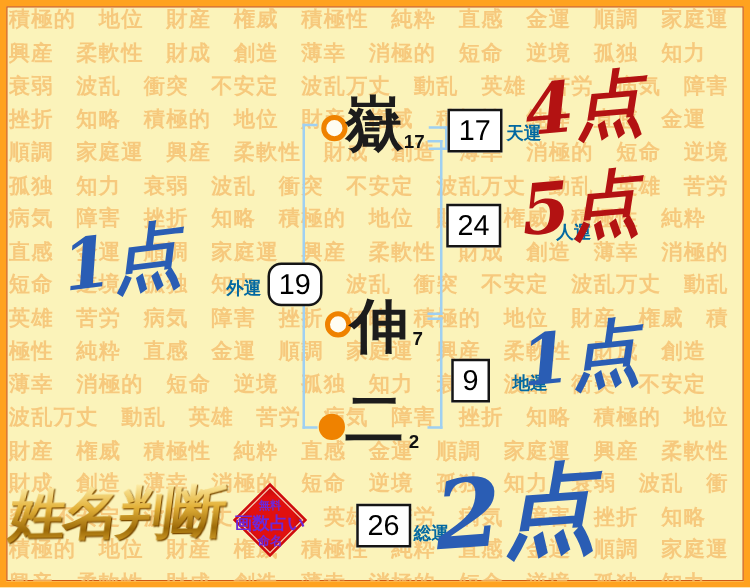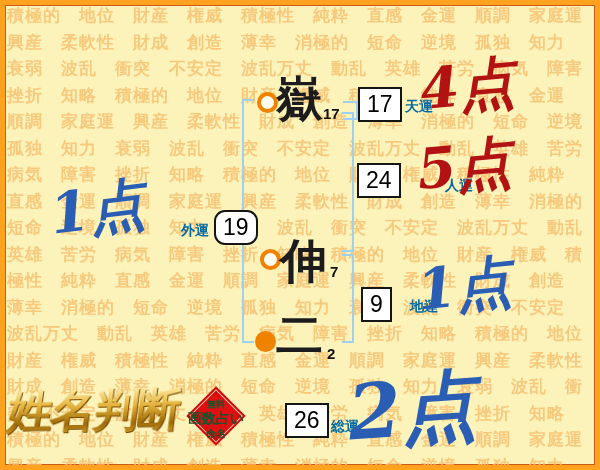--- a/index.html
+++ b/index.html
@@ -61,21 +61,21 @@
   .logo{position:absolute;left:3px;top:381px;font-size:45px;line-height:1.1;font-weight:bold;
         letter-spacing:-2px;transform:skewX(-8deg) rotate(-1deg);
         background:linear-gradient(180deg,#fce9a0 5%,#e3b23a 40%,#9c6a08 75%,#d9a52c);
         -webkit-background-clip:text;background-clip:text;color:transparent;
         -webkit-text-fill-color:transparent;filter:drop-shadow(1px 1px 0 #7a4a00);
         text-decoration:none;cursor:pointer;}
   .stamp{position:absolute;left:190px;top:390px;width:42px;height:42px;cursor:pointer;
          background:radial-gradient(circle at 50% 45%,#e01010 55%,#a50606 100%);
          transform:rotate(45deg);box-shadow:inset 0 0 0 2px #cf0c0c, inset 0 0 0 3px #f5c9b0;}
   .stamp-text{position:absolute;left:178px;top:394px;width:66px;text-align:center;
-              color:#14532d;font-weight:bold;line-height:1.25;pointer-events:none;}
+              color:#6d28d9;font-weight:bold;line-height:1.25;pointer-events:none;}
   .stamp-text .t1{font-size:9px;display:block;}
   .stamp-text .t2{font-size:14px;display:block;}
   .stamp-text .t3{font-size:10px;display:block;}
   .copyright{position:absolute;left:3px;top:441px;font-size:12px;color:#8a8884;letter-spacing:0;}
 </style>
 </head>
 <body>
 
 <div class="page">
   <div class="content">

